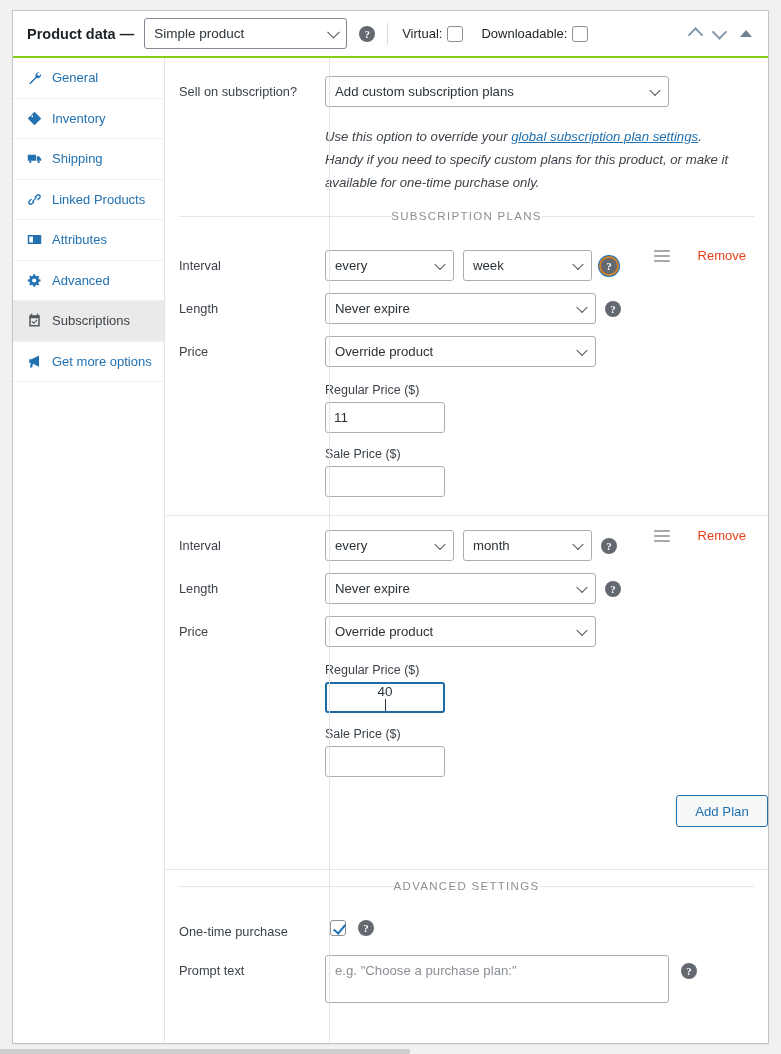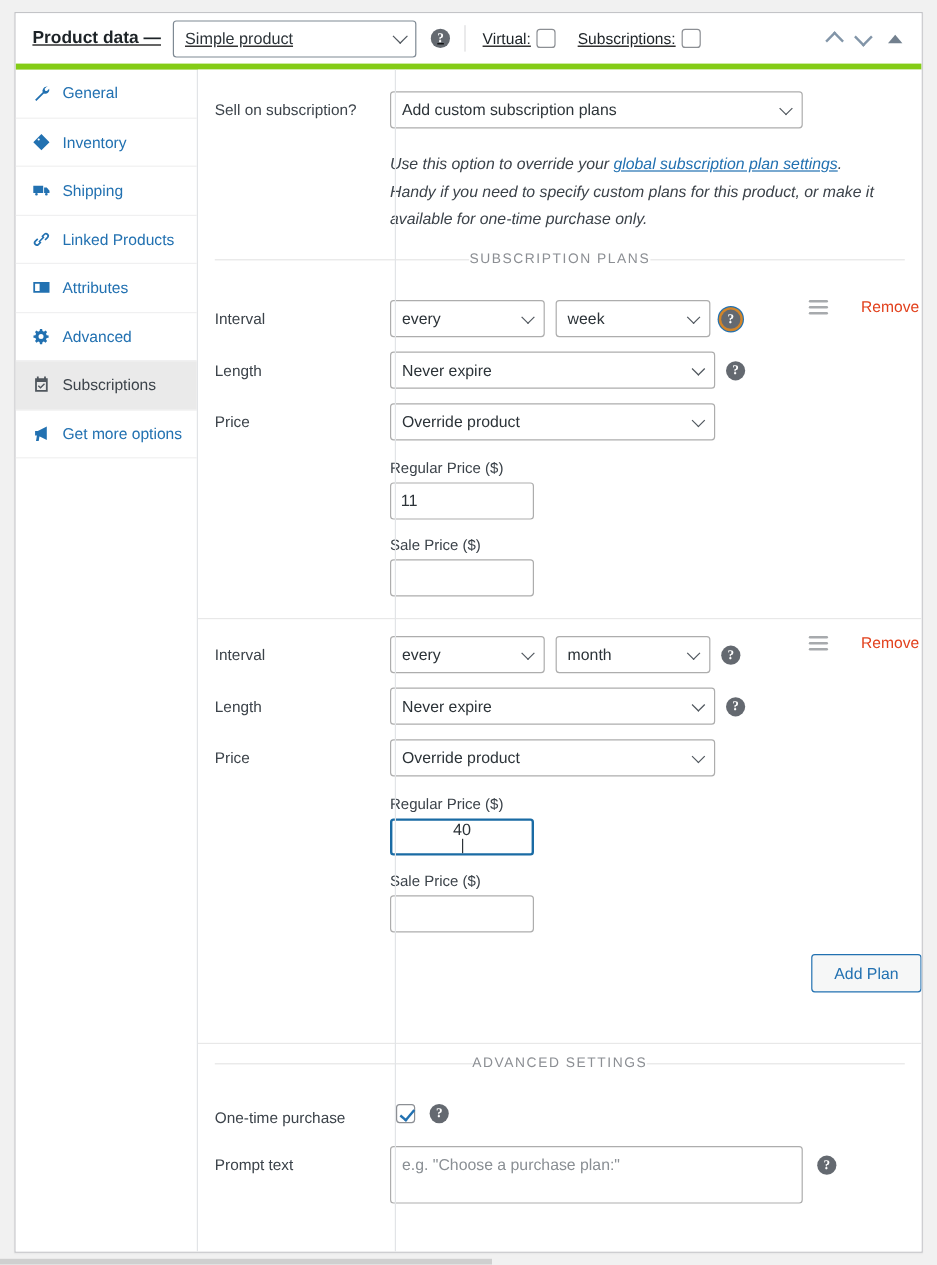--- a/index.html
+++ b/index.html
@@ -24,26 +24,25 @@
     background: #fff;
     border: 1px solid #c3c4c7;
     box-shadow: 0 1px 1px rgba(0,0,0,.04);
     overflow: hidden;
   }
 
   
   .panel-head {
     position: relative;
     height: 47px;
-    border-bottom: 5px solid #84cc16;
+    border-bottom: 2px solid #84cc16;
     display: flex;
     align-items: center;
     padding: 0 12px 0 14px;
     background: #fff;
-    text-decoration: underline;
   }
   .head-title {
     font-size: 14.5px;
     font-weight: 700;
     color: #1d2327;
     white-space: nowrap;
     margin-right: 10px;
   }
   .type-select {
     position: relative;
@@ -230,21 +229,21 @@
   }
 
   
   .plan {
     position: relative;
     border-bottom: 1px solid #e8e8e8;
     padding: 14px 0 18px 0;
   }
   .plan-actions {
     position: absolute;
-    right: 2px; top: 12px;
+    right: 22px; top: 12px;
     display: flex; align-items: center; gap: 28px;
   }
   .drag {
     width: 16px; height: 12px;
     display: flex; flex-direction: column; justify-content: space-between;
     cursor: move;
   }
   .drag i { display: block; height: 2px; background: #a7aaad; border-radius: 1px; }
   .remove-link {
     font-size: 13px;
@@ -337,21 +336,21 @@
 
       <span class="help head-help">?</span>
       <span class="head-sep"></span>
 
       <label class="cbx-label">
         <span>Virtual:</span>
         <span class="cbx"></span>
       </label>
 
       <label class="cbx-label">
-        <span>Subscriptions:</span>
+        <span>Downloadable:</span>
         <span class="cbx"></span>
       </label>
 
       <div class="head-right">
         <span class="sort-chev up"></span>
         <span class="sort-chev down"></span>
         <span class="tri-toggle"></span>
       </div>
     </div>
 

